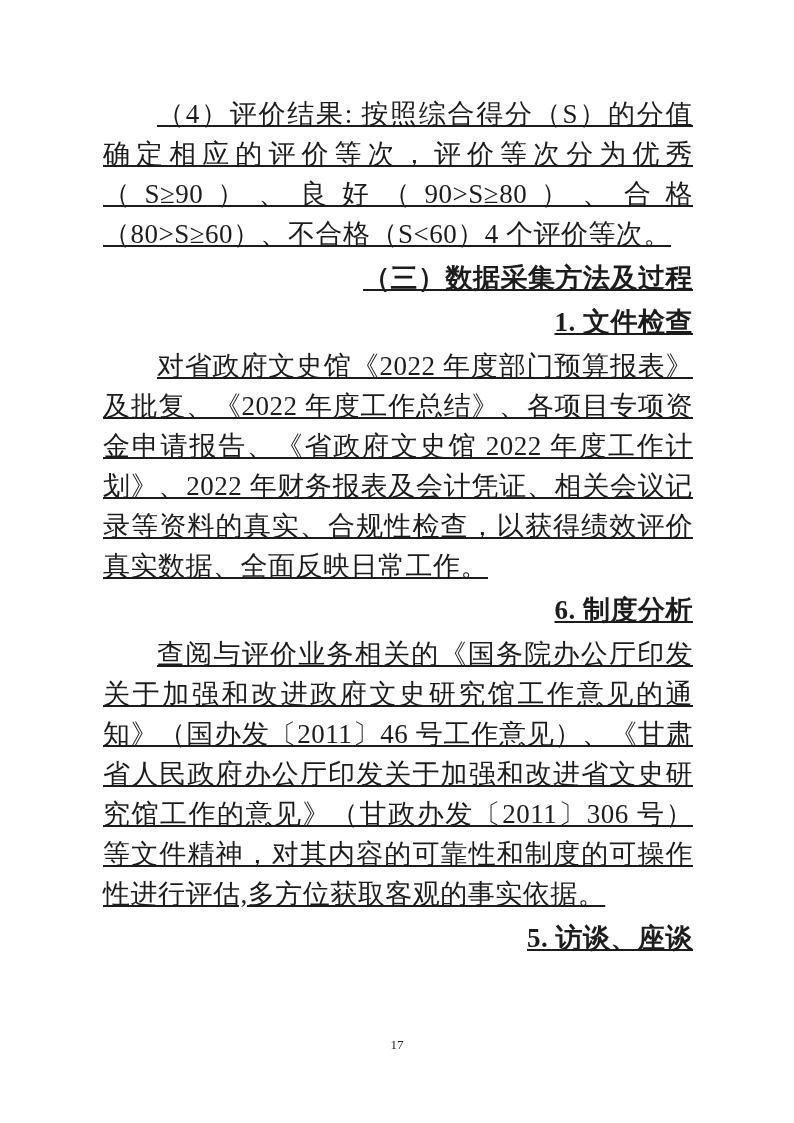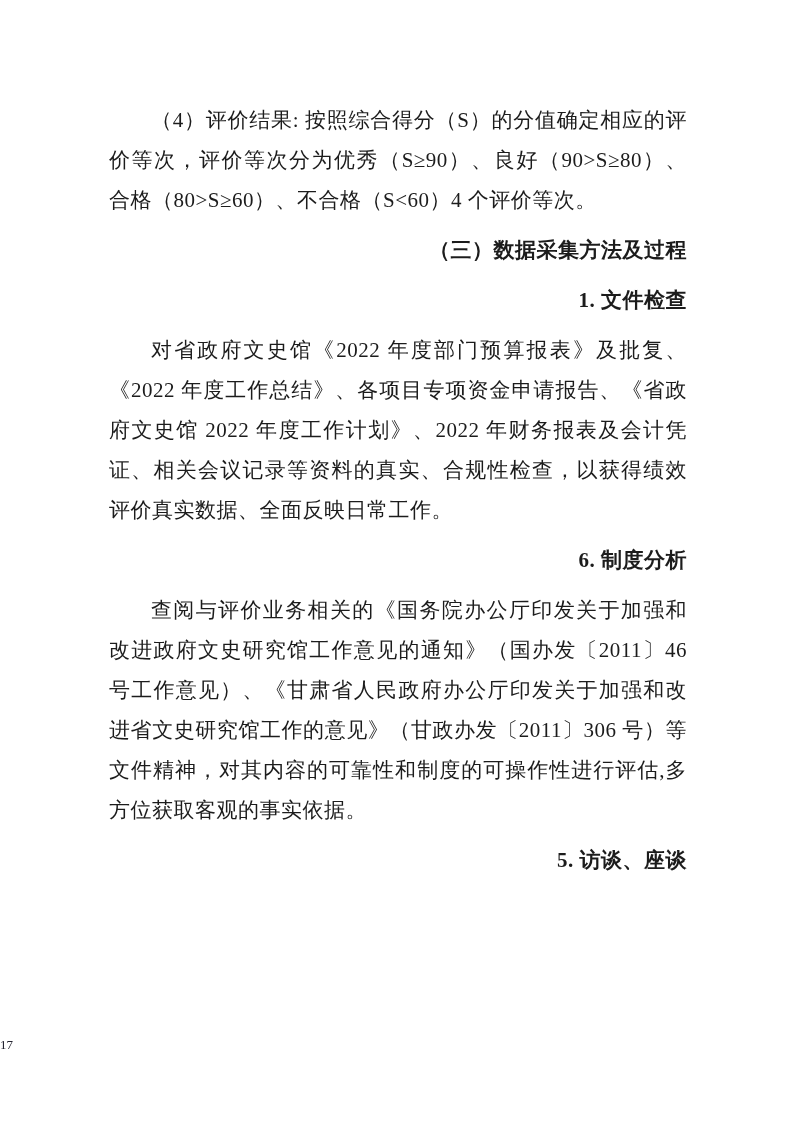--- a/index.html
+++ b/index.html
@@ -22,36 +22,38 @@
     top: 90px;
     width: 598px;
     font-size: 21px;
     line-height: 40px;
     text-align: justify;
     letter-spacing: 0.5px;
   }
   .content p,
   .content h2,
   .content h3 {
-    margin: 10px;
+    margin: 4px;
     padding: 0;
-    font-size: 21px;
+    font-size: 27px;
     line-height: 40px;
     text-indent: 2em;
     font-weight: normal;
+    text-decoration: underline;
   }
   .content .heading {
     font-weight: bold;
     text-align: right;
   }
   .page-footer {
     position: absolute;
     left: 0;
     top: 1036px;
     width: 100%;
+    text-align: center;
     font-size: 13px;
     line-height: 18px;
     color: #22222e;
   }
 </style>
 </head>
 <body>
 
 <div class="page">
   <main class="content">

